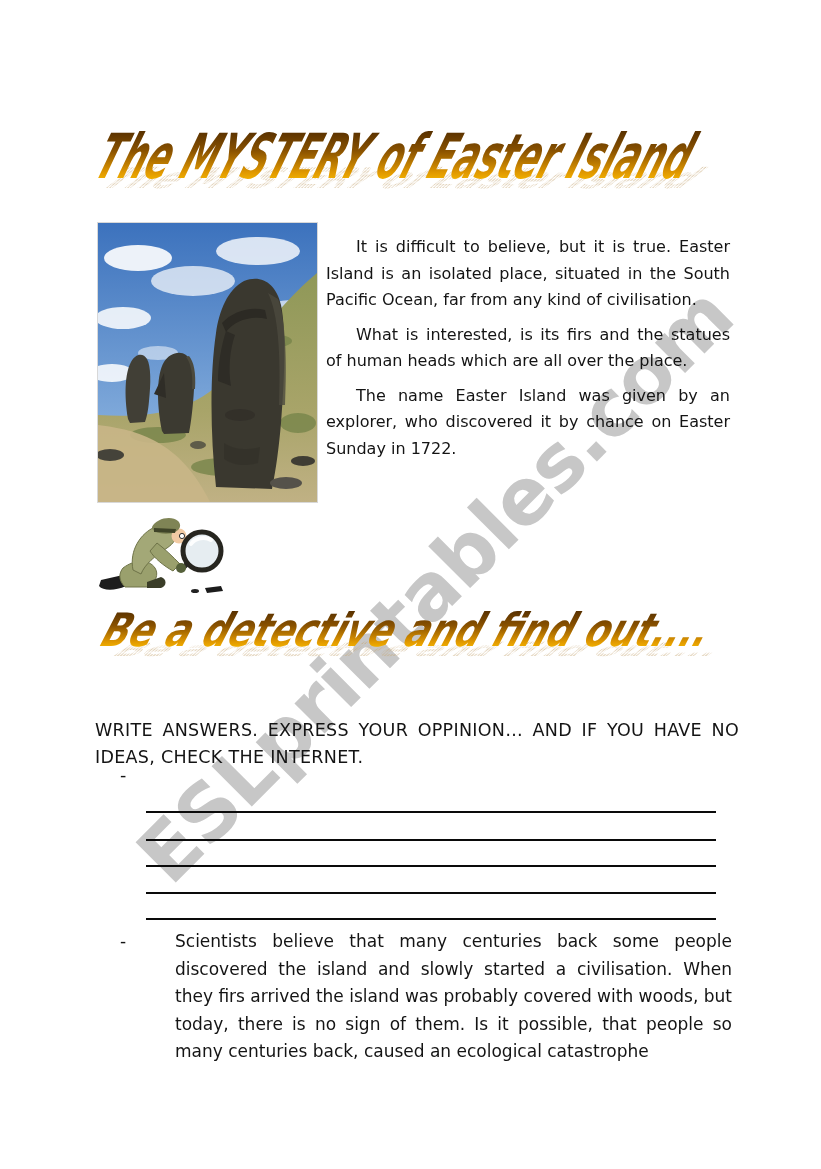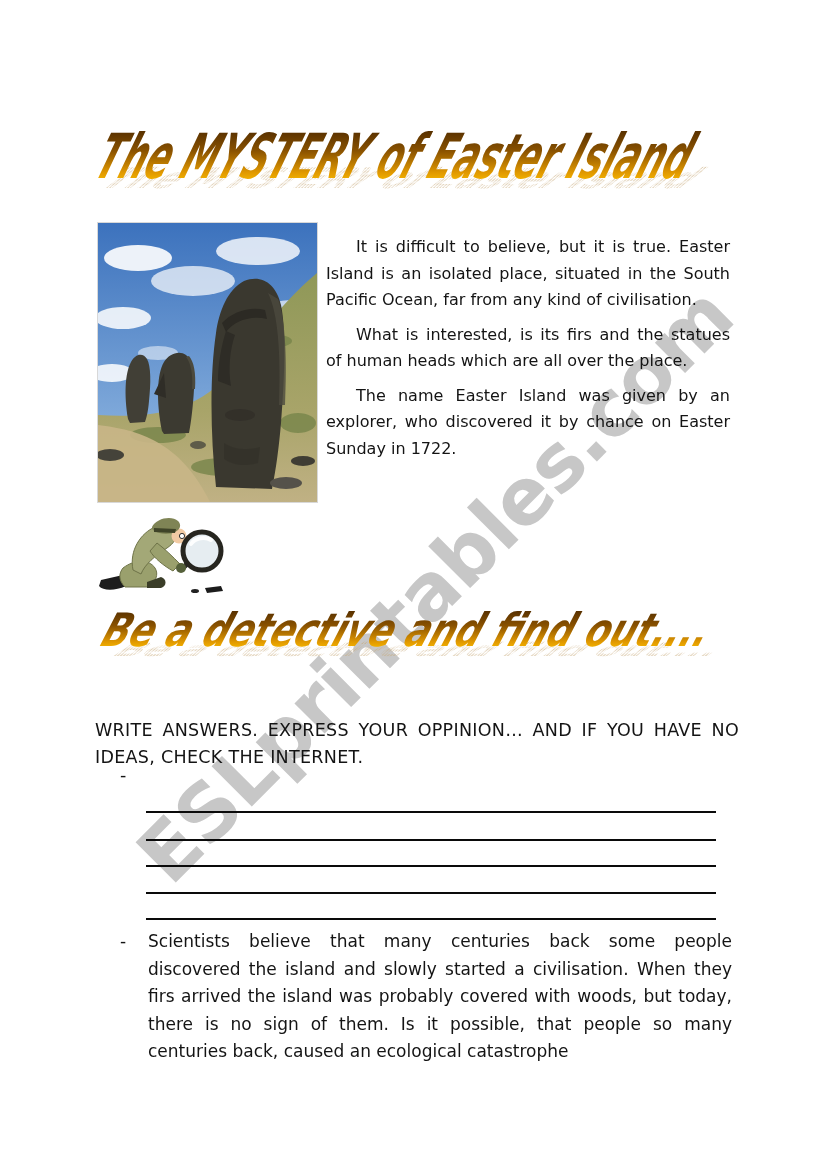--- a/index.html
+++ b/index.html
@@ -23,21 +23,21 @@
            text-align:justify;}
   .article p{margin:8px;text-indent:30px;}
   
   .instructions{left:95px;top:717px;width:644px;font-size:17.5px;line-height:27px;
                 text-align:justify;letter-spacing:.3px;}
   
   .qrow{display:flex;}
   .qmarker{width:28px;flex:0 0 28px;}
   .q1{left:120px;top:765px;width:610px;font-size:17.5px;}
   .q2{left:120px;top:928px;width:612px;font-size:17px;line-height:27.5px;}
-  .q2 .qtext{text-align:justify;}
+  .q2 .qtext{text-align:justify;margin-left:27px;}
   .answer-line{position:absolute;left:146px;width:570px;height:0;
                border-top:2px solid #0a0a0a;z-index:2;}
 </style>
 </head>
 <body>
 
 <div class="page">
 
   <div class="watermark">ESLprintables.com</div>
 

